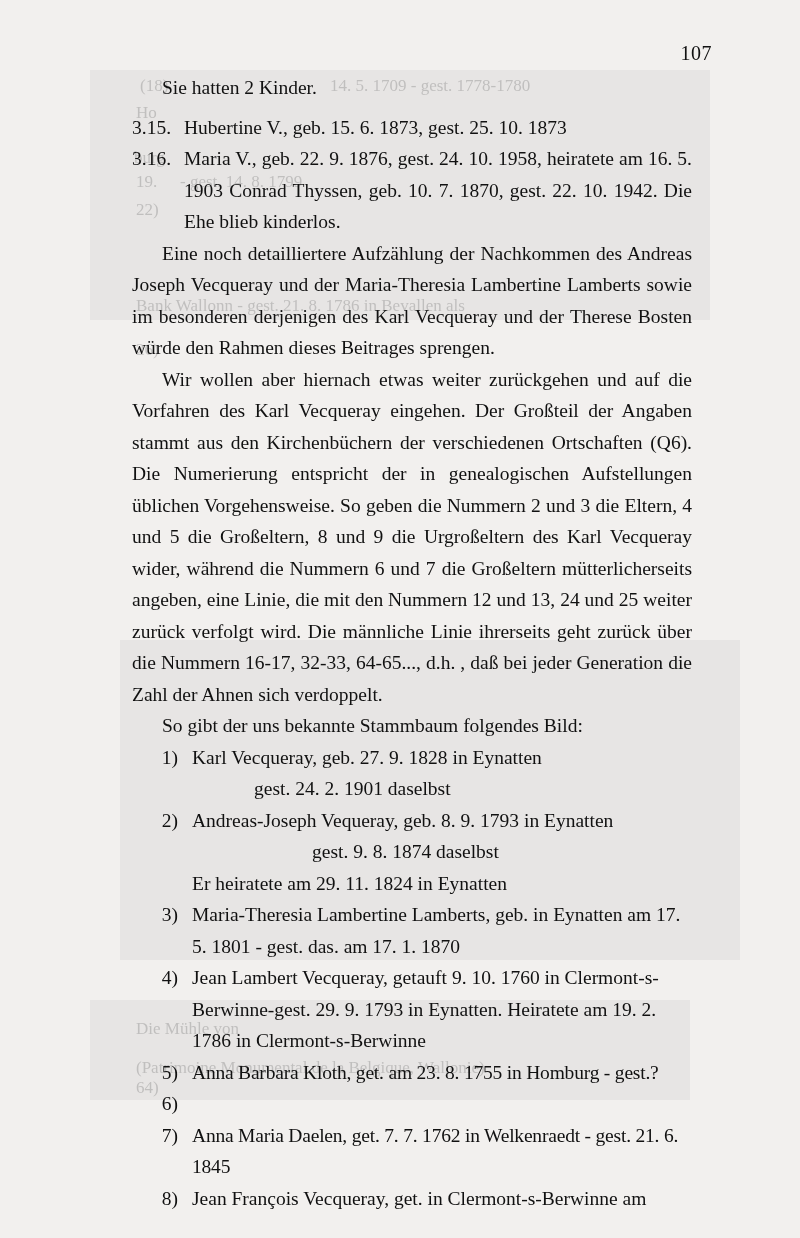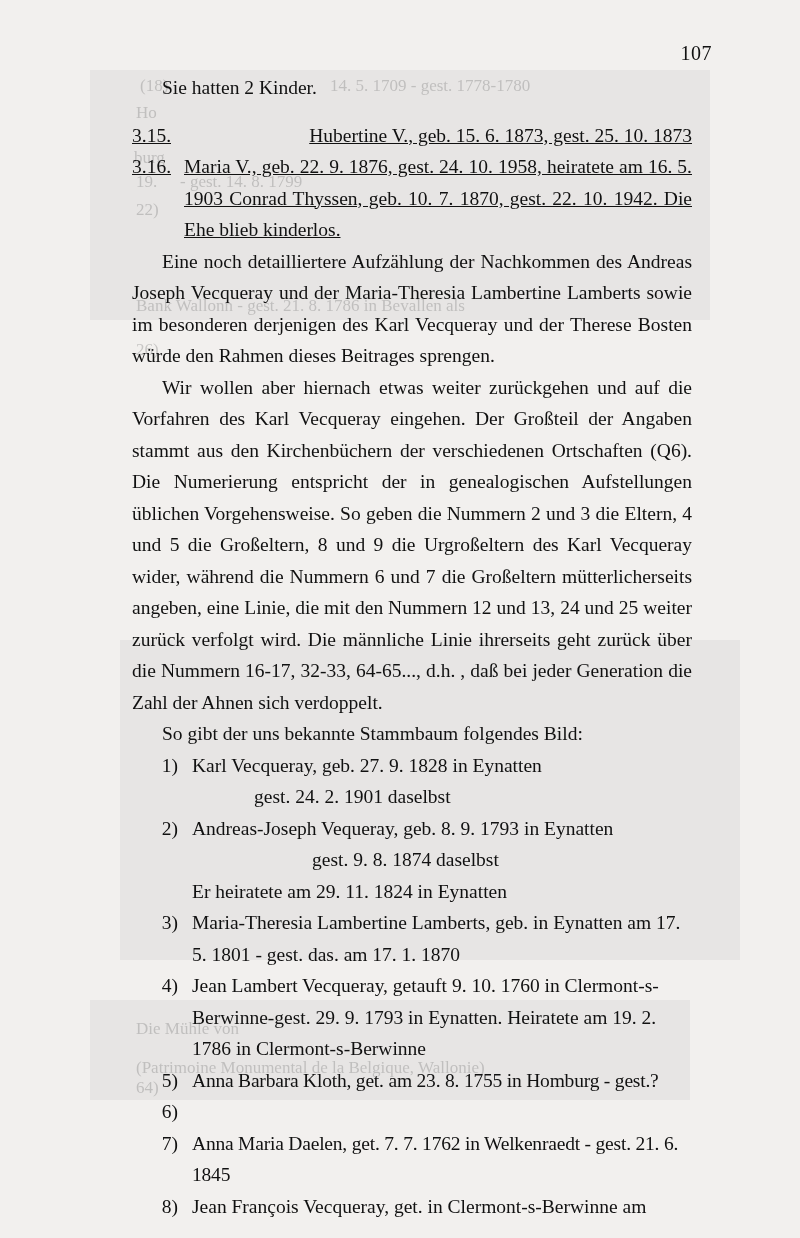--- a/index.html
+++ b/index.html
@@ -62,24 +62,24 @@
     align-items: flex-start;
   }
   .numline .num {
     width: 52px;
     flex: 0 0 52px;
     text-align: left;
     white-space: nowrap;
   }
   .numline .txt {
     flex: 1 1 auto;
-    text-align: right;
-  }
-
-  .list-block { margin-top: 16px; text-decoration: underline; }
+    text-align: left;
+  }
+
+  .list-block { margin-top: 8px; }
 
   .stammbaum { margin-top: 0px; }
   .stammbaum .numline .num {
     width: 46px;
     flex: 0 0 46px;
     text-align: right;
     padding-right: 14px;
     box-sizing: content-box;
   }
   .stammbaum .numline .txt { text-align: left; }

